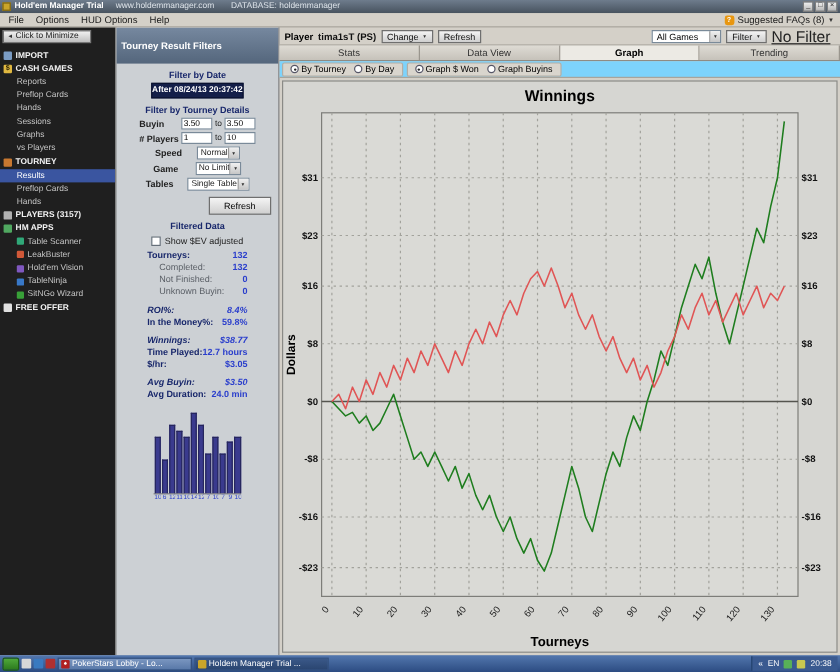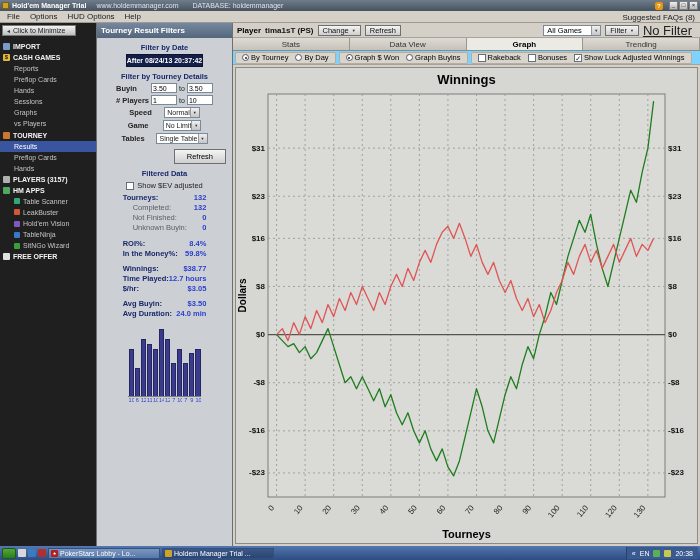--- a/index.html
+++ b/index.html
@@ -11,58 +11,58 @@
   .titlebar { height:11px; background:linear-gradient(#6e7c8c,#47525e); color:#fff; display:flex; align-items:center; padding:0 2px; font-size:7px; flex:none; }
   .tb-appicon { width:7px; height:7px; background:#caa52a; border:1px solid #7a6210; margin-right:3px; flex:none; }
   .tb-title { font-weight:bold; margin-right:10px; white-space:nowrap; }
   .tb-sub { color:#dde3e9; margin-right:14px; white-space:nowrap; }
   .win-buttons { margin-left:auto; display:flex; gap:1px; }
   .win-btn { width:9px; height:9px; background:linear-gradient(#efefef,#b5b5b5); border:1px solid #7d7d7d; font-size:6px; line-height:7px; text-align:center; color:#222; }
 
   
   .menubar { height:12px; background:#d4d0c8; border-bottom:1px solid #9e9a92; display:flex; align-items:center; font-size:8px; color:#1c1c1c; padding:0 2px; flex:none; }
   .menu-item { padding:0 5px; cursor:default; }
-  .menubar-right { margin-left:auto; display:flex; align-items:center; gap:3px; padding-right:3px;flex-direction:column; }
+  .menubar-right { margin-left:auto; display:flex; align-items:center; gap:3px; padding-right:3px; }
   .faq-icon { width:8px; height:8px; background:#e8960f; border-radius:2px; color:#fff; font-size:6px; font-weight:bold; text-align:center; line-height:8px; flex:none; }
   .faq-arrow { font-size:5px; color:#333; }
 
   .content { flex:1; display:flex; min-height:0; }
 
   
   .sidebar { width:96px; flex:none; background:#1f1f1f; color:#c6c6c6; font-size:7px; display:flex; flex-direction:column; overflow:hidden; }
   .minimize-btn { margin:2px; height:11px; width:74px; background:linear-gradient(#f2f2f2,#bfbfbf); border:1px solid #777; color:#222; display:flex; align-items:center; gap:2px; padding:0 3px; font-size:7px; flex:none; }
   .min-arrow { font-size:5px; color:#333; }
   .tree { flex:1; padding-top:3px; }
   .tree-section { display:flex; align-items:center; gap:3px; padding:2px 3px; color:#f2f2f2; font-weight:bold; }
   .tree-icon { width:7px; height:7px; flex:none; border-radius:1px; font-size:6px; line-height:7px; text-align:center; color:#241c00; font-weight:bold; }
   .tree-item { padding:1px 3px 1px 14px; color:#c4c4c4; display:flex; align-items:center; gap:3px; line-height:1.3; }
   .tree-item.selected { background:#3a55a0; color:#fff; }
   .app-icon { width:6px; height:6px; border-radius:1px; flex:none; }
 
   
   .filter-panel { width:137px; flex:none; background:#ccd0d4; border-left:1px solid #6f6f6f; border-right:1px solid #6f6f6f; display:flex; flex-direction:column; font-size:7.5px; color:#222; overflow:hidden; }
-  .fp-header { height:15px; flex:none; background:linear-gradient(#76889f,#54667c); color:#fff; font-weight:bold; font-size:8px; display:flex; align-items:center; padding:0 4px; }
+  .fp-header { height:30px; flex:none; background:linear-gradient(#76889f,#54667c); color:#fff; font-weight:bold; font-size:8px; display:flex; align-items:center; padding:0 4px; }
   .fp-body { flex:1; padding:3px 4px; display:flex; flex-direction:column; overflow:hidden;align-items:center; }
   .fp-label { font-weight:bold; color:#18276b; margin:2px 0 1px; }
   .date-btn { background:#141f49; color:#fff; border:1px solid #0a1230; font-size:7px; font-weight:bold; padding:2px 0; text-align:center; margin:1px 0 3px; }
   .fp-row { display:flex; align-items:center; gap:2px; margin:1px 0; }
   .fp-row-label { width:33px; flex:none; font-weight:bold; color:#222; }
   .fp-input { width:26px; height:10px; background:#fff; border:1px solid #7a8a99; font-size:7px; padding:0 1px; font-family:inherit; }
   .fp-to { font-size:7px; }
   .fp-select { flex:1; height:11px; background:#fff; border:1px solid #7a8a99; display:flex; align-items:center; justify-content:space-between; padding-left:2px; font-size:7px; }
   .fp-select .arrow { width:9px; height:100%; background:linear-gradient(#f0f0f0,#c6c6c6); border-left:1px solid #999; font-size:4px; display:flex; align-items:center; justify-content:center; color:#333; flex:none; }
   .refresh-btn { align-self:flex-end; margin:4px 2px 3px; padding:2px 12px; background:linear-gradient(#f4f4f4,#cfcfcf); border:1px solid #6f6f6f; font-size:7.5px; }
   .ev-row { display:flex; align-items:center; gap:3px; margin:2px 0 3px; }
   .checkbox { width:8px; height:8px; background:#fff; border:1px solid #66707a; font-size:7px; line-height:7px; text-align:center; color:#222; flex:none; }
   .stat-line { display:flex; justify-content:space-between; padding:0 2px; line-height:1.35; }
   .stat-line .lab { color:#5a5f66; }
   .stat-line.strong .lab { color:#18276b; font-weight:bold; }
   .stat-line .val { color:#2a3ecc; font-weight:bold; }
   .stat-line.indent { padding-left:12px; }
-  .stat-line.gap { margin-top:5px; }
+  .stat-line.gap { margin-top:5px;font-style:italic; }
   .mini-chart { height:78px; flex:none; margin-top:8px; padding:2px 1px; display:flex; flex-direction:column; }
   .mini-bars { flex:1; display:flex; align-items:flex-end; gap:1px; border-bottom:1px solid #7d7d7d; padding:0 1px; }
   .mini-bar { flex:1; border:1px solid #26265e; border-bottom:none; }
   .mini-labels { display:flex; gap:1px; padding:0 1px; }
   .mini-labels span { flex:1; font-size:5.5px; color:#2a3ecc; text-align:center; overflow:hidden; }
 
   
   .main { flex:1; display:flex; flex-direction:column; min-width:0; background:#d4d0c8; }
   .player-bar { height:15px; flex:none; display:flex; align-items:center; gap:4px; padding:0 4px; font-size:8px; border-bottom:1px solid #a8a49c; }
   .pb-label { font-weight:bold; }
@@ -388,34 +388,20 @@
             </span>
           </div>
           <div class="opt-group">
             <span class="opt">
               <span class="radio on"></span>
               <span>Graph $ Won</span>
             </span>
             <span class="opt">
               <span class="radio"></span>
               <span>Graph Buyins</span>
-            </span>
-          </div>
-          <div class="opt-group">
-            <span class="opt">
-              <span class="checkbox"></span>
-              <span>Rakeback</span>
-            </span>
-            <span class="opt">
-              <span class="checkbox"></span>
-              <span>Bonuses</span>
-            </span>
-            <span class="opt">
-              <span class="checkbox">✓</span>
-              <span>Show Luck Adjusted Winnings</span>
             </span>
           </div>
         </div>
 
       <div class="chart-area" id="chart"><svg width="461" height="475" font-family="Liberation Sans, sans-serif">
             <rect x="32" y="26" width="397" height="403" fill="#dadad6" stroke="#7d7d79" stroke-width="1"></rect>
             <line x1="40.568345323741006" y1="26" x2="40.568345323741006" y2="429" stroke="#a2a29c" stroke-dasharray="2,3"></line>
             <text x="38.568345323741006" y="440" text-anchor="end" font-size="8" fill="#1c1c1c" transform="rotate(-50 38.568345323741006 440)">0</text>
             <line x1="69.12949640287769" y1="26" x2="69.12949640287769" y2="429" stroke="#a2a29c" stroke-dasharray="2,3"></line>
             <text x="67.12949640287769" y="440" text-anchor="end" font-size="8" fill="#1c1c1c" transform="rotate(-50 67.12949640287769 440)">10</text>

